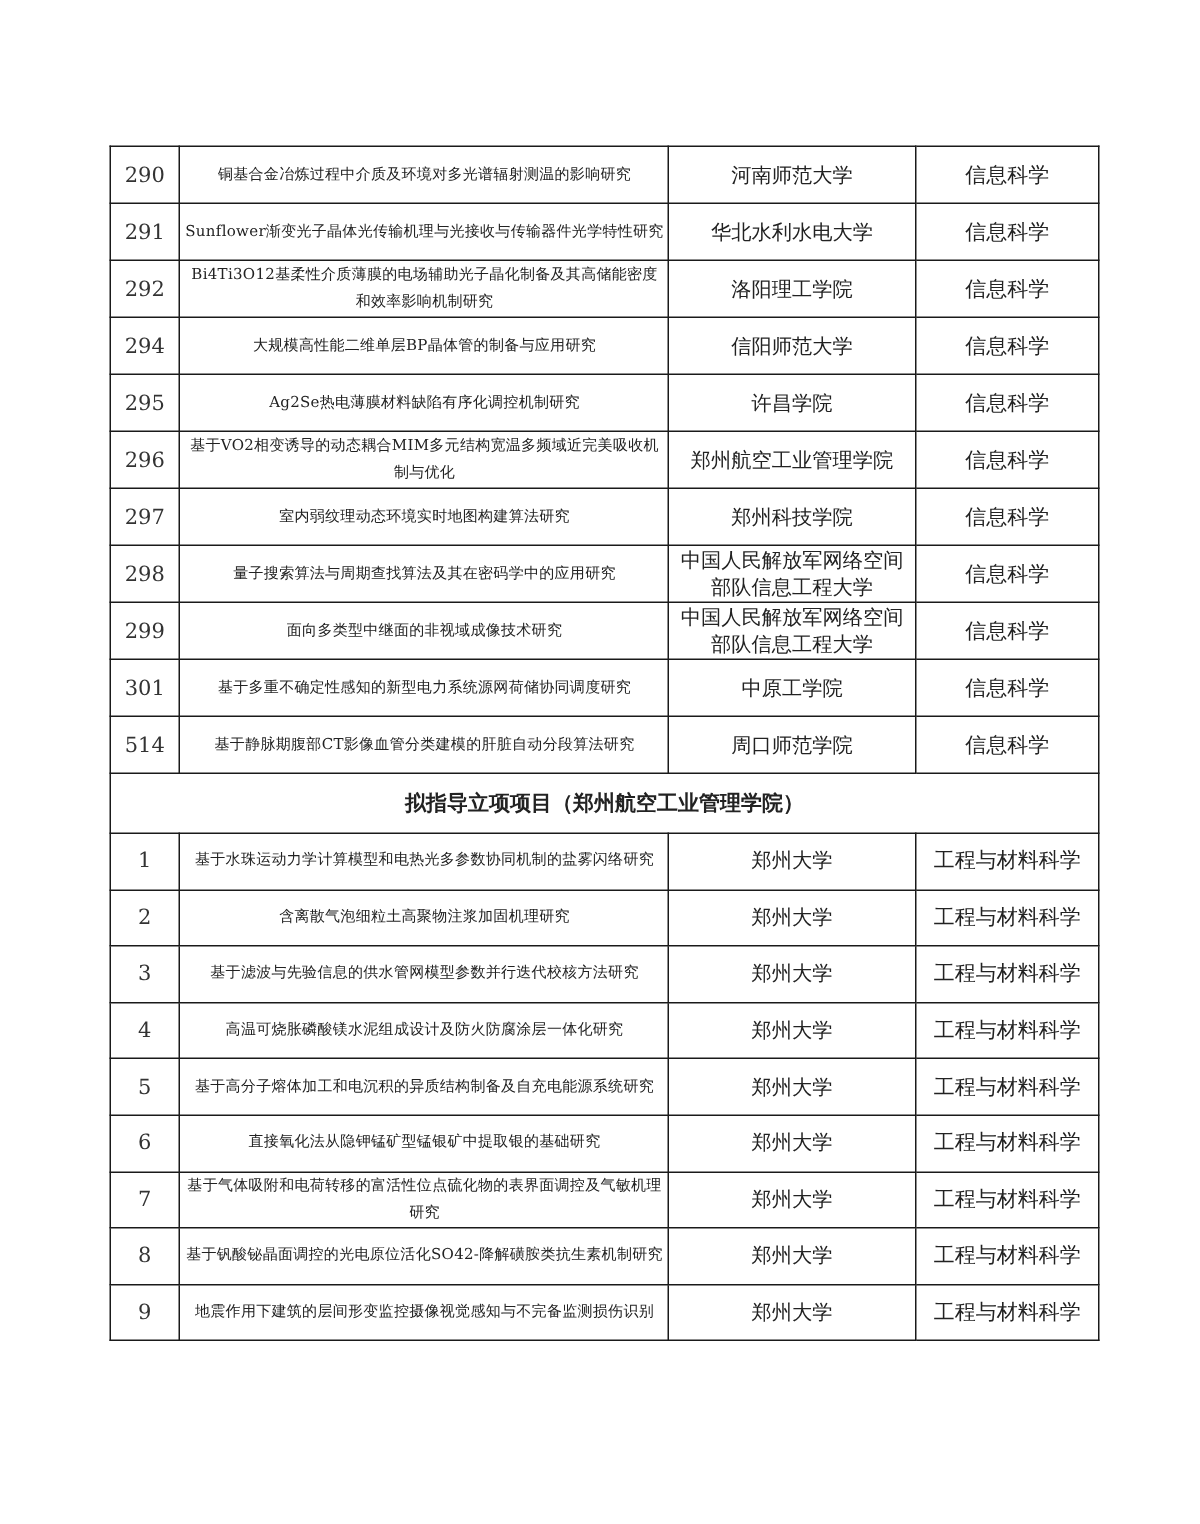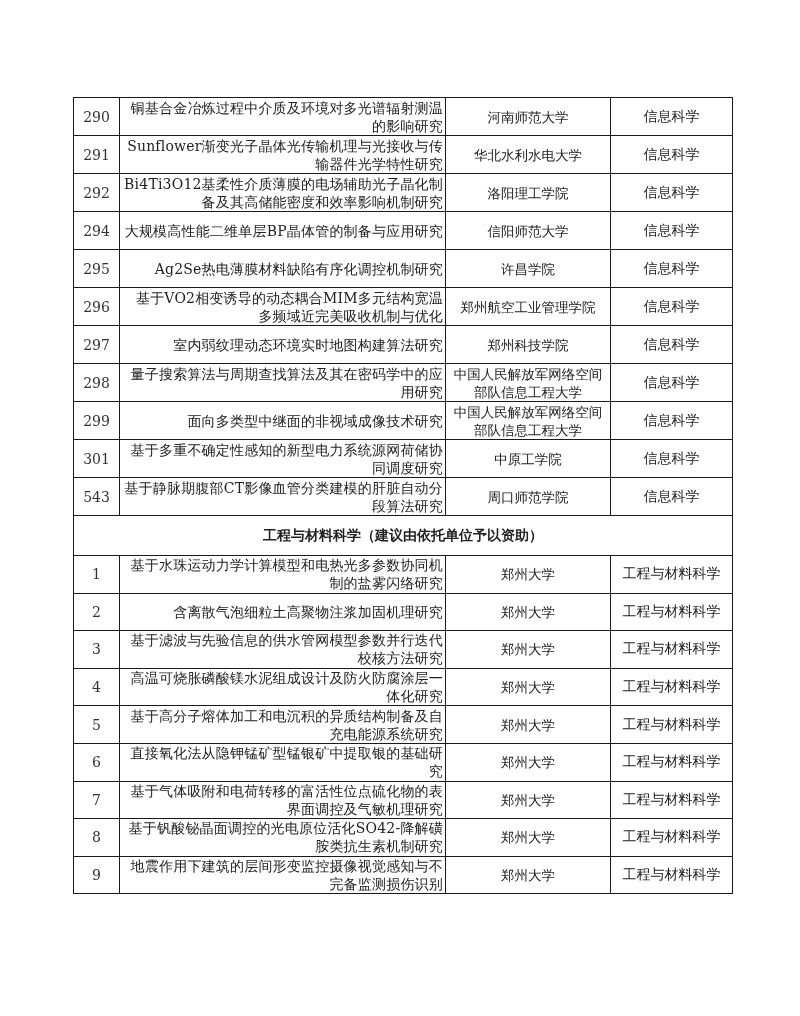--- a/index.html
+++ b/index.html
@@ -42,22 +42,22 @@
     col.c-field { width: 122px; }
     tr.data-row td { height: 37px; }
     tr.data-row.lower td { height: 36.6px; }
     td.no {
       text-align: center;
       font-size: 14px;
       color: #333;
       font-family: "DejaVu Serif", "Liberation Serif", serif;
     }
     td.title {
-      text-align: right;
-      font-size: 14px;
+      text-align: center;
+      font-size: 10px;
       line-height: 18px;
       padding-left: 3px !important;
       padding-right: 2px !important;
       letter-spacing: 0.2px;
     }
     td.inst {
       text-align: center;
       font-size: 13.5px;
       line-height: 18px;
       padding: 0 2px !important;
@@ -142,28 +142,28 @@
         <td class="inst">中国人民解放军网络空间部队信息工程大学</td>
         <td class="field">信息科学</td>
       </tr>
       <tr class="data-row">
         <td class="no">301</td>
         <td class="title">基于多重不确定性感知的新型电力系统源网荷储协同调度研究</td>
         <td class="inst">中原工学院</td>
         <td class="field">信息科学</td>
       </tr>
       <tr class="data-row">
-        <td class="no">543</td>
+        <td class="no">514</td>
         <td class="title">基于静脉期腹部CT影像血管分类建模的肝脏自动分段算法研究</td>
         <td class="inst">周口师范学院</td>
         <td class="field">信息科学</td>
       </tr>
 
       <tr class="section">
-        <td colspan="4">工程与材料科学（建议由依托单位予以资助）</td>
+        <td colspan="4">拟指导立项项目（郑州航空工业管理学院）</td>
       </tr>
 
       <tr class="data-row lower">
         <td class="no">1</td>
         <td class="title">基于水珠运动力学计算模型和电热光多参数协同机制的盐雾闪络研究</td>
         <td class="inst">郑州大学</td>
         <td class="field">工程与材料科学</td>
       </tr>
       <tr class="data-row lower">
         <td class="no">2</td>

